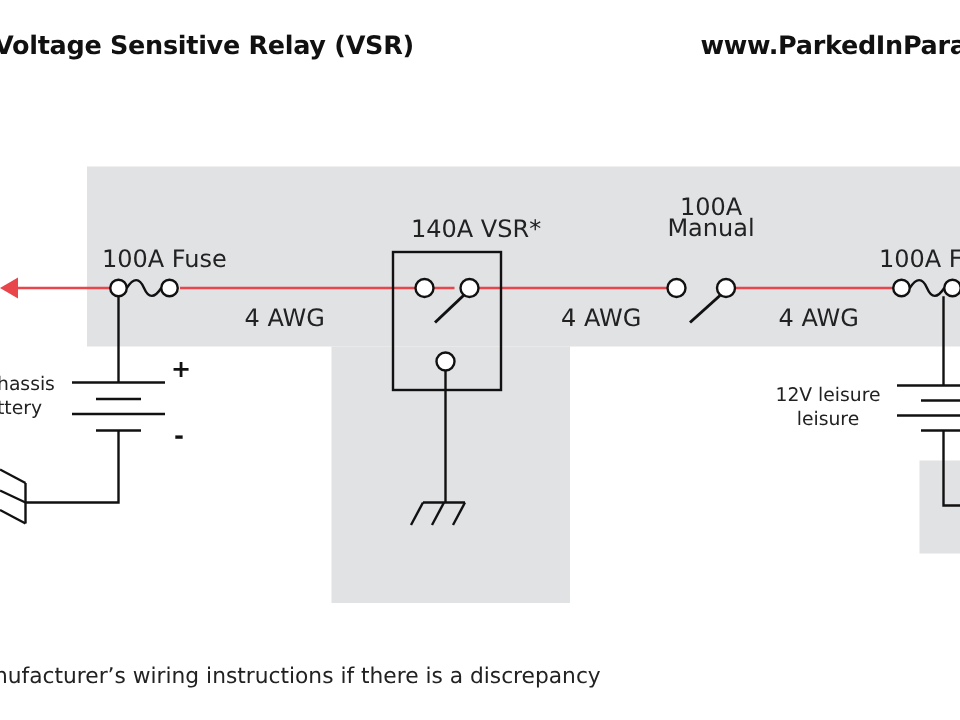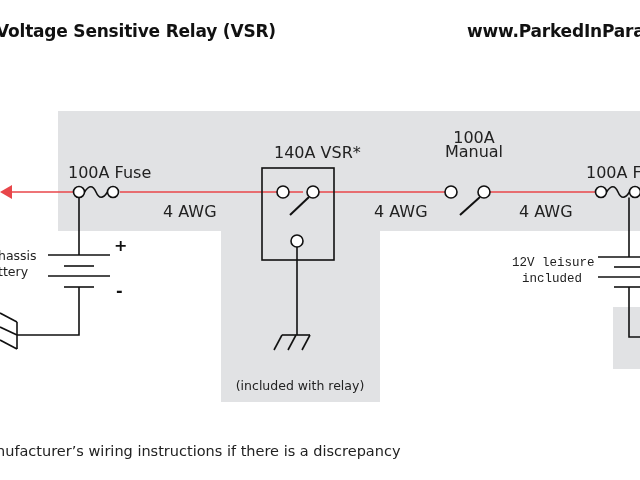--- a/index.html
+++ b/index.html
@@ -106,23 +106,22 @@
 <div class="abs lbl" style="left:374px; top:202px;">4 AWG</div>
 <div class="abs lbl" style="left:519px; top:202px;">4 AWG</div>
 
 <div class="abs lbl2" style="left:-2px; top:248px; text-align:left;">
   <span>hassis</span><br>
   <span>ttery</span>
 </div>
 <div class="abs sign" style="left:114px; top:236px;">+</div>
 <div class="abs sign" style="left:116px; top:281px;">-</div>
 
-<div class="abs lbl2" style="left:512px; top:255px; width:80px;font-family:Liberation Mono, monospace;">
+<div class="abs lbl2" style="left:512px; top:255px; width:80px;">
   <span>12V leisure</span><br>
-  <span>included</span>
+  <span>leisure</span>
 </div>
 
 <div class="abs lbl2" style="left:226px; top:362px; width:148px;">
   <br>
-  <span>(included with relay)</span>
 </div>
 
 <div class="abs note">nufacturer’s wiring instructions if there is a discrepancy</div>
 
 </body></html>

